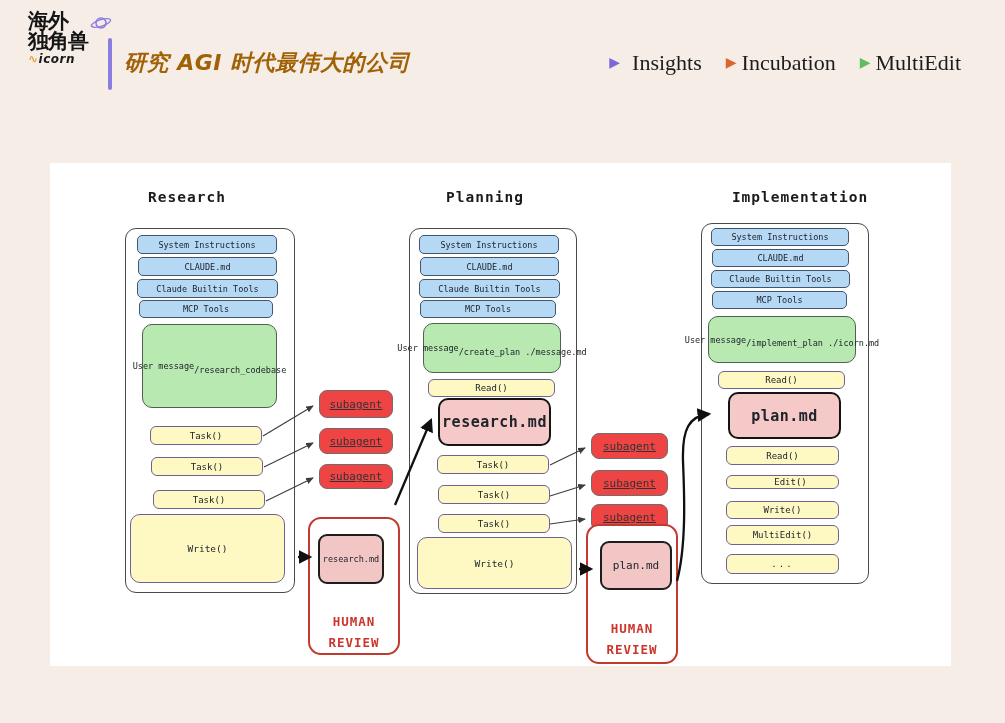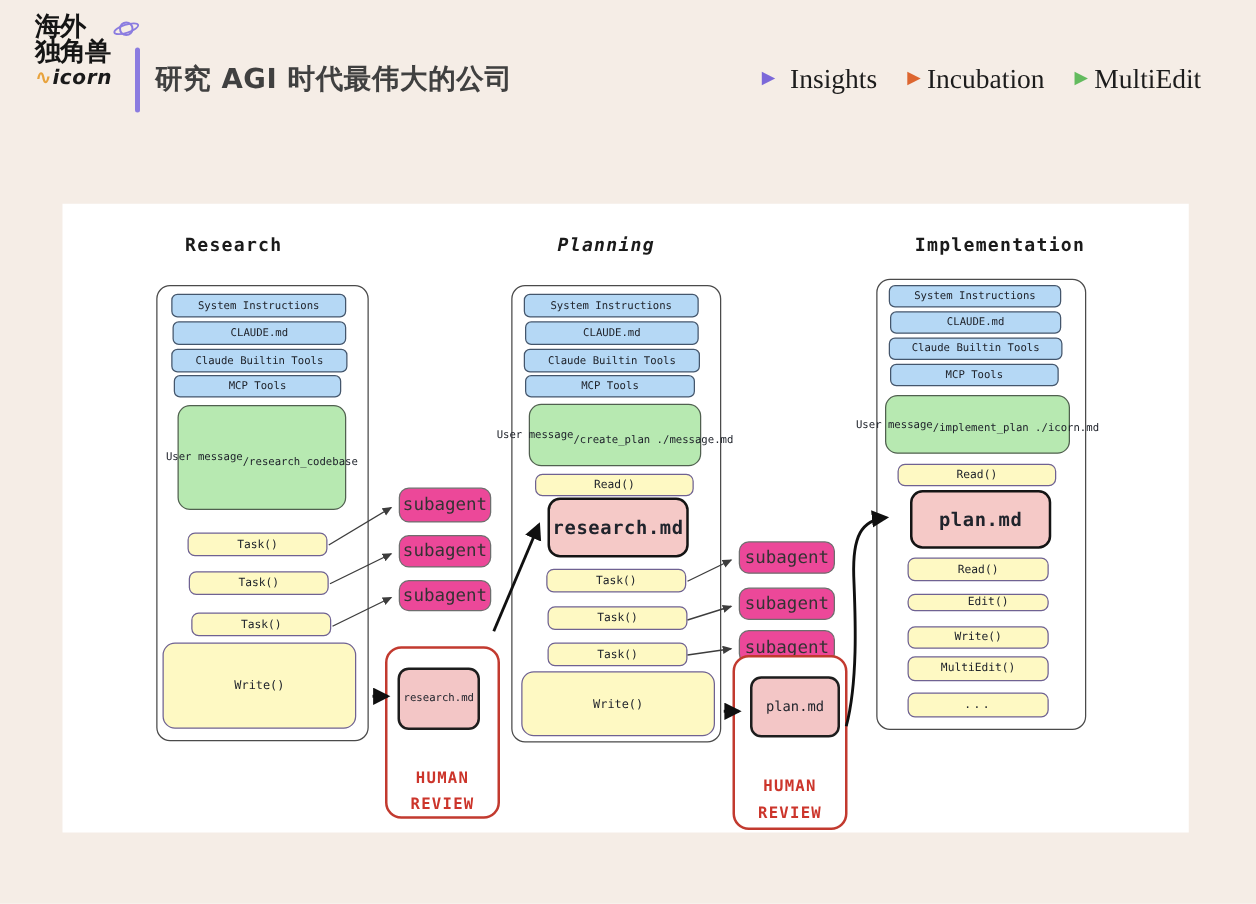--- a/index.html
+++ b/index.html
@@ -2,45 +2,45 @@
 <html><head>
 <meta charset="utf-8">
 <style>
   * { margin:0; padding:0; box-sizing:border-box; }
   html,body { width:1005px; height:723px; }
   body { background:#f5ede6; position:relative; overflow:hidden; font-family:"DejaVu Sans", sans-serif; }
 
   
   .logo { position:absolute; left:28px; top:12px; width:86px; height:88px; }
   .logo-cn { font-weight:bold; color:#151515; font-size:21px; line-height:0.95; letter-spacing:-1px; font-family:"DejaVu Sans",sans-serif; }
-  .logo-brand { font-size:16px; font-weight:bold; font-style:italic; color:#1a1a1a; letter-spacing:0.5px; }
+  .logo-brand { font-size:12px; font-weight:bold; font-style:italic; color:#1a1a1a; letter-spacing:0.5px; }
   .logo-squiggle { color:#e8a33d; font-style:normal; font-weight:bold; }
   .logo-planet { position:absolute; right:2px; top:2px; }
   .hdr-divider { position:absolute; left:108px; top:38px; width:4px; height:52px; background:#8b7ce0; border-radius:2px; }
-  .hdr-title { position:absolute; left:124px; top:48px; font-size:22px; font-weight:bold; color:#404040; letter-spacing:0.5px; }
+  .hdr-title { position:absolute; left:124px; top:48px; font-size:22px; font-weight:bold; color:#a16207; letter-spacing:0.5px;font-style:italic; }
   .nav { position:absolute; right:44px; top:50px; display:flex; align-items:center; gap:24px; font-family:"Liberation Serif", serif; font-size:22px; color:#1c1c1c; }
   .nav-item { display:flex; align-items:center; cursor:pointer; }
   .nav-tri { font-size:14px; line-height:1; }
   .nav-item:nth-child(1) .nav-tri { color:#7b68d9; margin-right:12px; }
   .nav-item:nth-child(2) .nav-tri { color:#dd6630; margin-right:5px; }
   .nav-item:nth-child(3) .nav-tri { color:#63bb5e; margin-right:5px; }
 
   
   .panel { position:absolute; left:50px; top:163px; width:901px; height:503px; background:#ffffff; }
   .panel * { font-family:"DejaVu Sans Mono", monospace; }
   .col-title { position:absolute; transform:translateX(-50%); font-size:14.5px; font-weight:600; color:#1b1b1b; letter-spacing:1px; white-space:nowrap; }
   .agent-frame { position:absolute; background:#fff; border:1.4px solid #4a4a4a; border-radius:11px; }
   .box { position:absolute; display:flex; align-items:center; justify-content:center; text-align:center; color:#20242c; white-space:nowrap; }
   .ctx { background:#b5d8f5; border:1.2px solid #44566c; border-radius:5px; font-size:8.5px; }
   .green { background:#b7e9b1; border:1.2px solid #50604f; border-radius:10px; font-size:8.5px; flex-direction:row; }
   .green .gm-cmd { margin-top:7px; }
   .purple { background:#fef9c3; border:1.2px solid #6f6292; border-radius:6px; font-size:9px; }
   .purple-big { border-radius:10px; font-size:9.5px; }
   .pink-big { background:#f5c9c7; border:2.5px solid #141414; border-radius:10px; font-size:15px; font-weight:600; letter-spacing:0.5px; }
-  .subagent { background:#ec4899; border:1.2px solid #6e6e6e; border-radius:8px; font-size:14px; color:#333; }
+  .subagent { background:#ef4444; border:1.2px solid #6e6e6e; border-radius:8px; font-size:11px; color:#333;text-decoration:underline; }
   .hr-frame { position:absolute; background:#ffffff; border:2.5px solid #c23a2f; border-radius:13px; }
   .pink-small { background:#f3c6c6; border:2px solid #1d1d1d; border-radius:9px; }
   .hr-label { position:absolute; left:0; right:0; text-align:center; color:#cc352b; font-size:12.5px; font-weight:bold; letter-spacing:1px; line-height:1.7; }
   .arrows { position:absolute; left:0; top:0; width:901px; height:503px; pointer-events:none; }
 </style>
 </head>
 <body>
 
 <div class="logo">
   <div class="logo-cn">海外</div>
@@ -64,21 +64,21 @@
   </div>
   <div class="nav-item">
     <span class="nav-tri">▶</span>
     <span>MultiEdit</span>
   </div>
 </div>
 
 <div class="panel">
 
   <div class="col-title" style="left:137px; top:26px;">Research</div>
-  <div class="col-title" style="left:435px; top:26px;font-style:italic;">Planning</div>
+  <div class="col-title" style="left:435px; top:26px;">Planning</div>
   <div class="col-title" style="left:750px; top:26px;">Implementation</div>
 
   <div class="agent-frame" style="left:75px; top:65px; width:170px; height:365px;"></div>
   <div class="box ctx" style="left:87px; top:72px;  width:140px; height:19px;">System Instructions</div>
   <div class="box ctx" style="left:88px; top:94px;  width:139px; height:19px;">CLAUDE.md</div>
   <div class="box ctx" style="left:87px; top:116px; width:141px; height:19px;">Claude Builtin Tools</div>
   <div class="box ctx" style="left:89px; top:137px; width:134px; height:18px;">MCP Tools</div>
   <div class="box green" style="left:92px; top:161px; width:135px; height:84px;">
     <div>User message</div>
     <div class="gm-cmd">/research_codebase</div>

